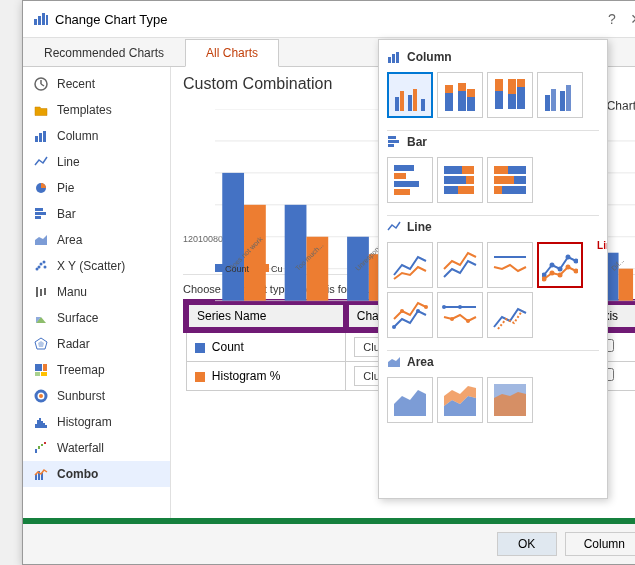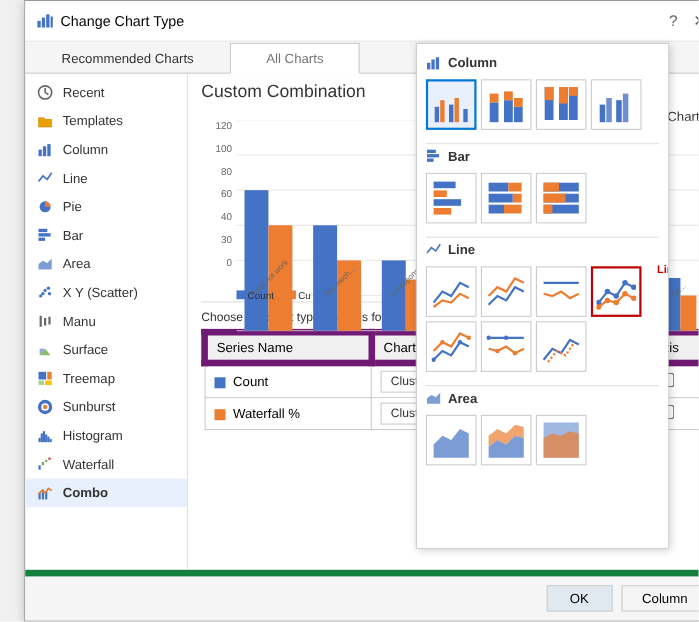--- a/index.html
+++ b/index.html
@@ -61,35 +61,35 @@
       color: #666;
     }
 
     .tabs-bar {
       display: flex;
       border-bottom: 1px solid #ccc;
       background: #f5f5f5;
     }
 
     .tab {
-      padding: 6px 32px;
+      padding: 6px 20px;
       cursor: pointer;
       font-size: 12px;
       color: #333;
       border: 1px solid transparent;
       border-bottom: none;
       position: relative;
       top: 1px;
     }
 
     .tab.active {
       background: #fff;
       border: 1px solid #ccc;
       border-bottom: 1px solid #fff;
-      color: #737373;
+      color: #c2410c;
     }
 
     .content {
       display: flex;
       flex: 1;
       overflow: hidden;
     }
 
     
     .sidebar {
@@ -413,20 +413,29 @@
       <div class="sidebar-item">
         <div class="sidebar-icon">
           <svg width="14" height="14" viewBox="0 0 14 14">
               <polygon points="2,12 7,6 12,12" fill="#70ad47" opacity="0.8"></polygon>
               <polygon points="2,12 7,6 2,6" fill="#4472c4" opacity="0.6"></polygon>
             </svg>
         </div>
         <span>Surface</span>
       </div>
 
+      <div class="sidebar-item">
+        <div class="sidebar-icon">
+          <svg width="14" height="14" viewBox="0 0 14 14">
+              <polygon points="7,1 13,5 11,12 3,12 1,5" fill="none" stroke="#4472c4" stroke-width="1"></polygon>
+              <polygon points="7,4 10,6 9,10 5,10 4,6" fill="#4472c4" opacity="0.4"></polygon>
+            </svg>
+        </div>
+        <span>Radar</span>
+      </div>
 
       <div class="sidebar-item">
         <div class="sidebar-icon">
           <svg width="14" height="14" viewBox="0 0 14 14">
               <rect x="1" y="1" width="7" height="7" fill="#4472c4"></rect>
               <rect x="9" y="1" width="4" height="7" fill="#ed7d31"></rect>
               <rect x="1" y="9" width="5" height="4" fill="#a9d18e"></rect>
               <rect x="7" y="9" width="6" height="4" fill="#ffc000"></rect>
             </svg>
         </div>
@@ -484,21 +493,21 @@
 
     </div>
 
     <div class="main-area">
       <div class="preview-area">
         <div class="custom-combo-title">Custom Combination</div>
 
         <div class="chart-preview" style="position:relative; height:175px;">
           <span style="position:absolute;top:0;right:8px;font-size:12px;color:#333;">Chart</span>
 
-          <div style="position:absolute;left:0;top:10px;bottom:30px;width:30px;display:flex;flex-direction:column;justify-content:space-between;align-items:flex-end;font-size:9px;color:#666;padding-right:2px;">
+          <div style="position:absolute;left:0;top:10px;bottom:30px;width:30px;display:flex;flex-direction:row;justify-content:space-between;align-items:flex-end;font-size:9px;color:#666;padding-right:2px;">
             <span>120</span>
             <span>100</span>
             <span>80</span>
             <span>60</span>
             <span>40</span>
             <span>30</span>
             <span>0</span>
           </div>
 
           <svg style="position:absolute;left:32px;top:10px;right:8px;bottom:28px;" viewBox="0 0 290 135" preserveAspectRatio="none">
@@ -570,21 +579,21 @@
                     <option>Clustered Column</option>
                   </select>
                 </td>
                 <td class="checkbox-cell">
                   <input type="checkbox" style="">
                 </td>
               </tr>
               <tr>
                 <td>
                   <span class="series-color-dot" style="background:#ed7d31;"></span>
-                  <span>Waterfall %</span>
+                  <span>Histogram %</span>
                 </td>
                 <td style="position:relative;">
                   <select class="dropdown-select" style="width:130px;">
                     <option>Clustered Column</option>
                   </select>
                   
                   <span style="position:absolute;right:-20px;top:2px;color:#c00000;font-size:18px;font-weight:bold;">↑</span>
                 </td>
                 <td class="checkbox-cell">
                   <input type="checkbox" style="">

